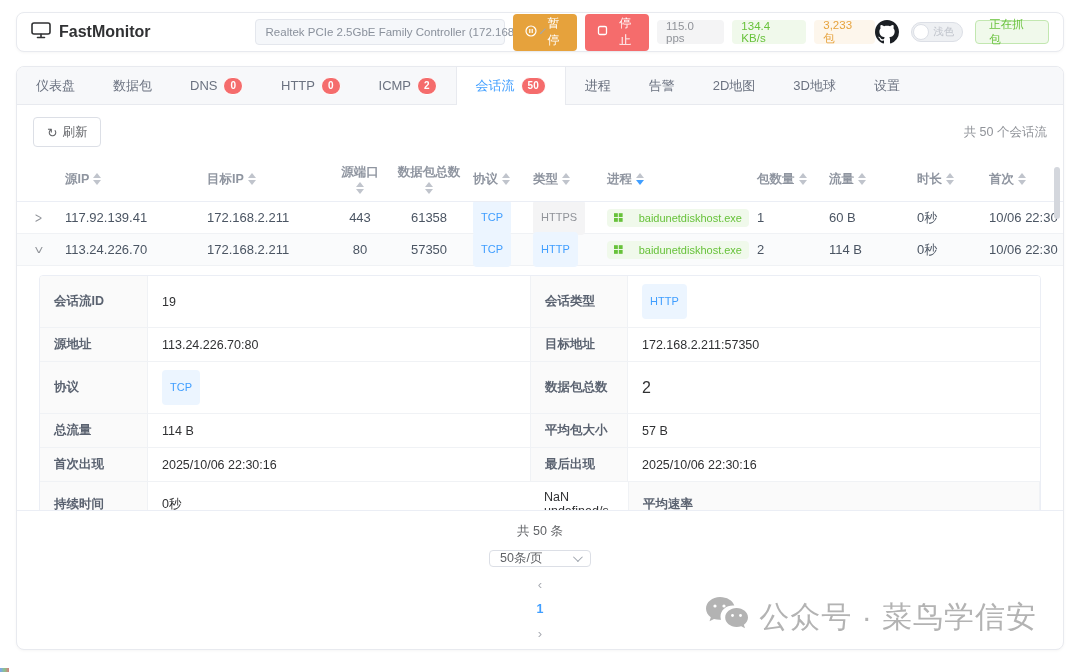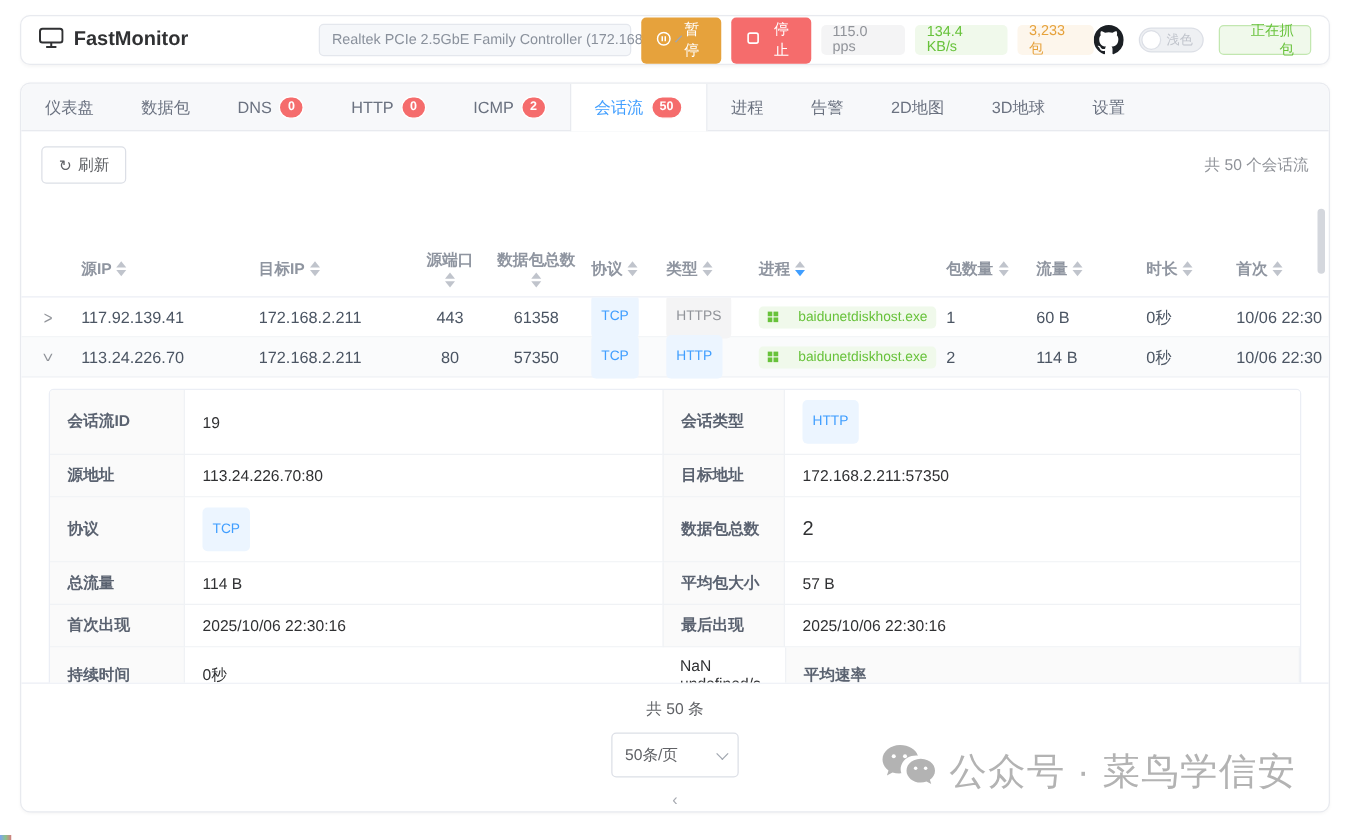--- a/index.html
+++ b/index.html
@@ -30,21 +30,21 @@
   .head-right { margin-left:auto; display:flex; align-items:center; gap:12px; }
   .gh { width:24px; height:24px; cursor:pointer; }
   .switch { position:relative; width:52px; height:20px; border-radius:10px;
     background:#eef0f3; border:1px solid #dcdfe6; cursor:pointer;
     display:flex; align-items:center; justify-content:flex-end; padding-right:8px; }
   .switch .knob { position:absolute; left:1px; top:1px; width:16px; height:16px;
     border-radius:50%; background:#fff; border:1px solid #dcdfe6; }
   .switch .sw-label { font-size:10.5px; color:#c0c4cc; }
   .status-badge { height:24px; display:inline-flex; align-items:center; padding:0 13px;
     border-radius:4px; font-size:11.5px; background:#f0f9eb; color:#67c23a;
-    border:1px solid #c2e7b0;text-align:right; }
+    border:1px solid #c2e7b0; }
 
   
   .main-card { position:relative; margin:14px 16px 0; height:584px;
     border:1px solid #e8eaef; border-radius:8px; background:#fff; overflow:hidden;
     box-shadow:0 1px 3px rgba(0,0,0,.04); }
 
   
   .tabs { display:flex; align-items:stretch; height:38px; background:#f7f8fa;
     border-bottom:1px solid #e8eaef; }
   .tab { display:flex; align-items:center; gap:6px; padding:0 19px; font-size:13px;
@@ -59,21 +59,21 @@
     padding:12px 16px 10px; }
   .refresh-btn { display:inline-flex; align-items:center; gap:5px; height:30px;
     padding:0 13px; background:#fff; border:1px solid #dcdfe6; border-radius:4px;
     font-size:12.5px; color:#606266; cursor:pointer; font-family:inherit; }
   .flow-total { font-size:12.5px; color:#909399; }
 
   
   .grid-row { display:grid;
     grid-template-columns:38px 142px 128px 62px 76px 60px 74px 150px 72px 88px 72px 1fr;
     align-items:center; }
-  .thead { padding:0 4px; min-height:44px; color:#8f95a0; font-size:12.5px; font-weight:bold;margin-top:36px; }
+  .thead { padding:0 4px; min-height:44px; color:#8f95a0; font-size:12.5px; font-weight:bold; }
   .th { display:flex; align-items:center; justify-content:flex-start; gap:4px;
     padding:4px 6px; cursor:pointer; }
   .th.center { justify-content:center; text-align:center; }
   .th.wrap { flex-direction:column; gap:1px; }
   .sorts { display:inline-flex; flex-direction:column; gap:2px; }
   .tri-up { width:0; height:0; border-left:4px solid transparent; border-right:4px solid transparent;
     border-bottom:5px solid #c0c4cc; }
   .tri-down { width:0; height:0; border-left:4px solid transparent; border-right:4px solid transparent;
     border-top:5px solid #c0c4cc; }
   .tri-down.active { border-top-color:#409eff; }
@@ -107,21 +107,21 @@
   .detail > .dcell:nth-last-child(-n+4) { border-bottom:none; }
 
   
   .scrollbar-thumb { position:absolute; right:3px; top:100px; width:6px; height:52px;
     border-radius:3px; background:#d4d7dd; cursor:pointer; }
 
   
   .pagination { display:flex; align-items:center; justify-content:flex-start; gap:10px;
     padding:12px 20px 0; font-size:12.5px; color:#606266;flex-direction:column; }
   .page-size { display:flex; align-items:center; justify-content:space-between; width:102px;
-    height:36px; padding:0 10px; border:1px solid #dcdfe6; border-radius:4px; cursor:pointer; }
+    height:17px; padding:0 10px; border:1px solid #dcdfe6; border-radius:4px; cursor:pointer; }
   .pg-arrow { color:#a8abb2; font-size:13px; padding:0 4px; cursor:pointer; }
   .pg-num { color:#409eff; font-weight:bold; padding:0 2px; cursor:pointer; }
   .goto-input { width:44px; height:28px; border:1px solid #dcdfe6; border-radius:4px;
     text-align:center; font-size:12.5px; color:#606266; font-family:inherit; }
 
   
   .watermark { position:absolute; right:26px; bottom:10px; display:flex; align-items:center;
     gap:10px; color:#b3b3b3; font-size:30px; letter-spacing:1px; }
 
   .taskbar-fragment { position:fixed; left:0; bottom:0; width:9px; height:4px;

